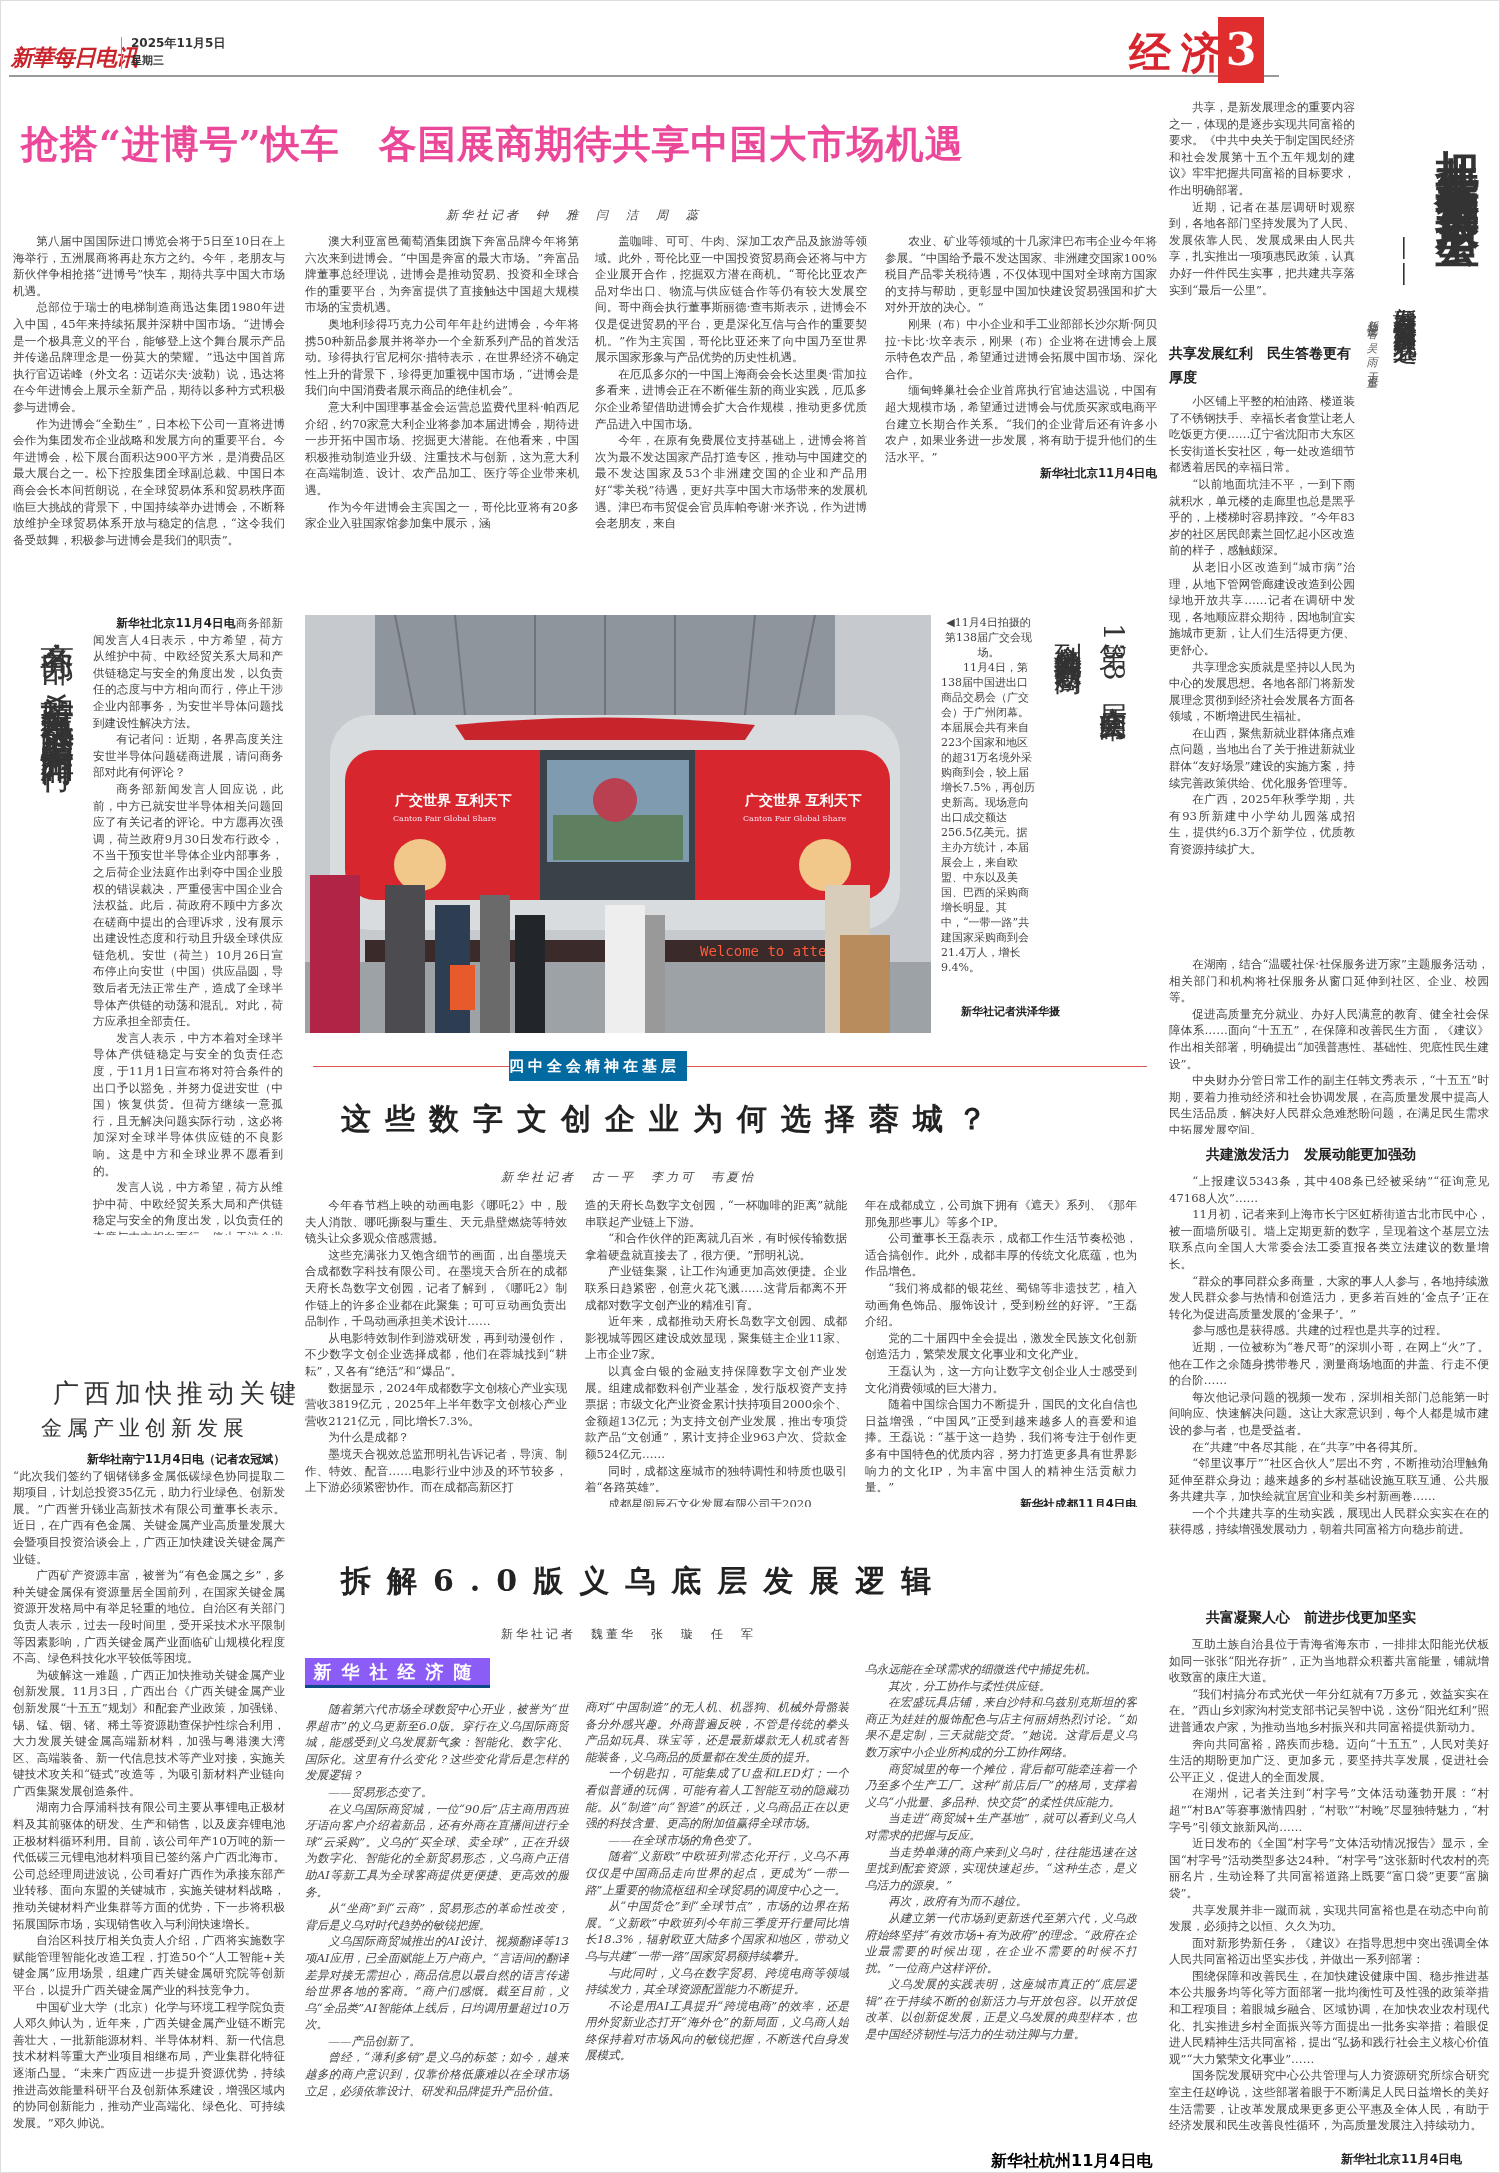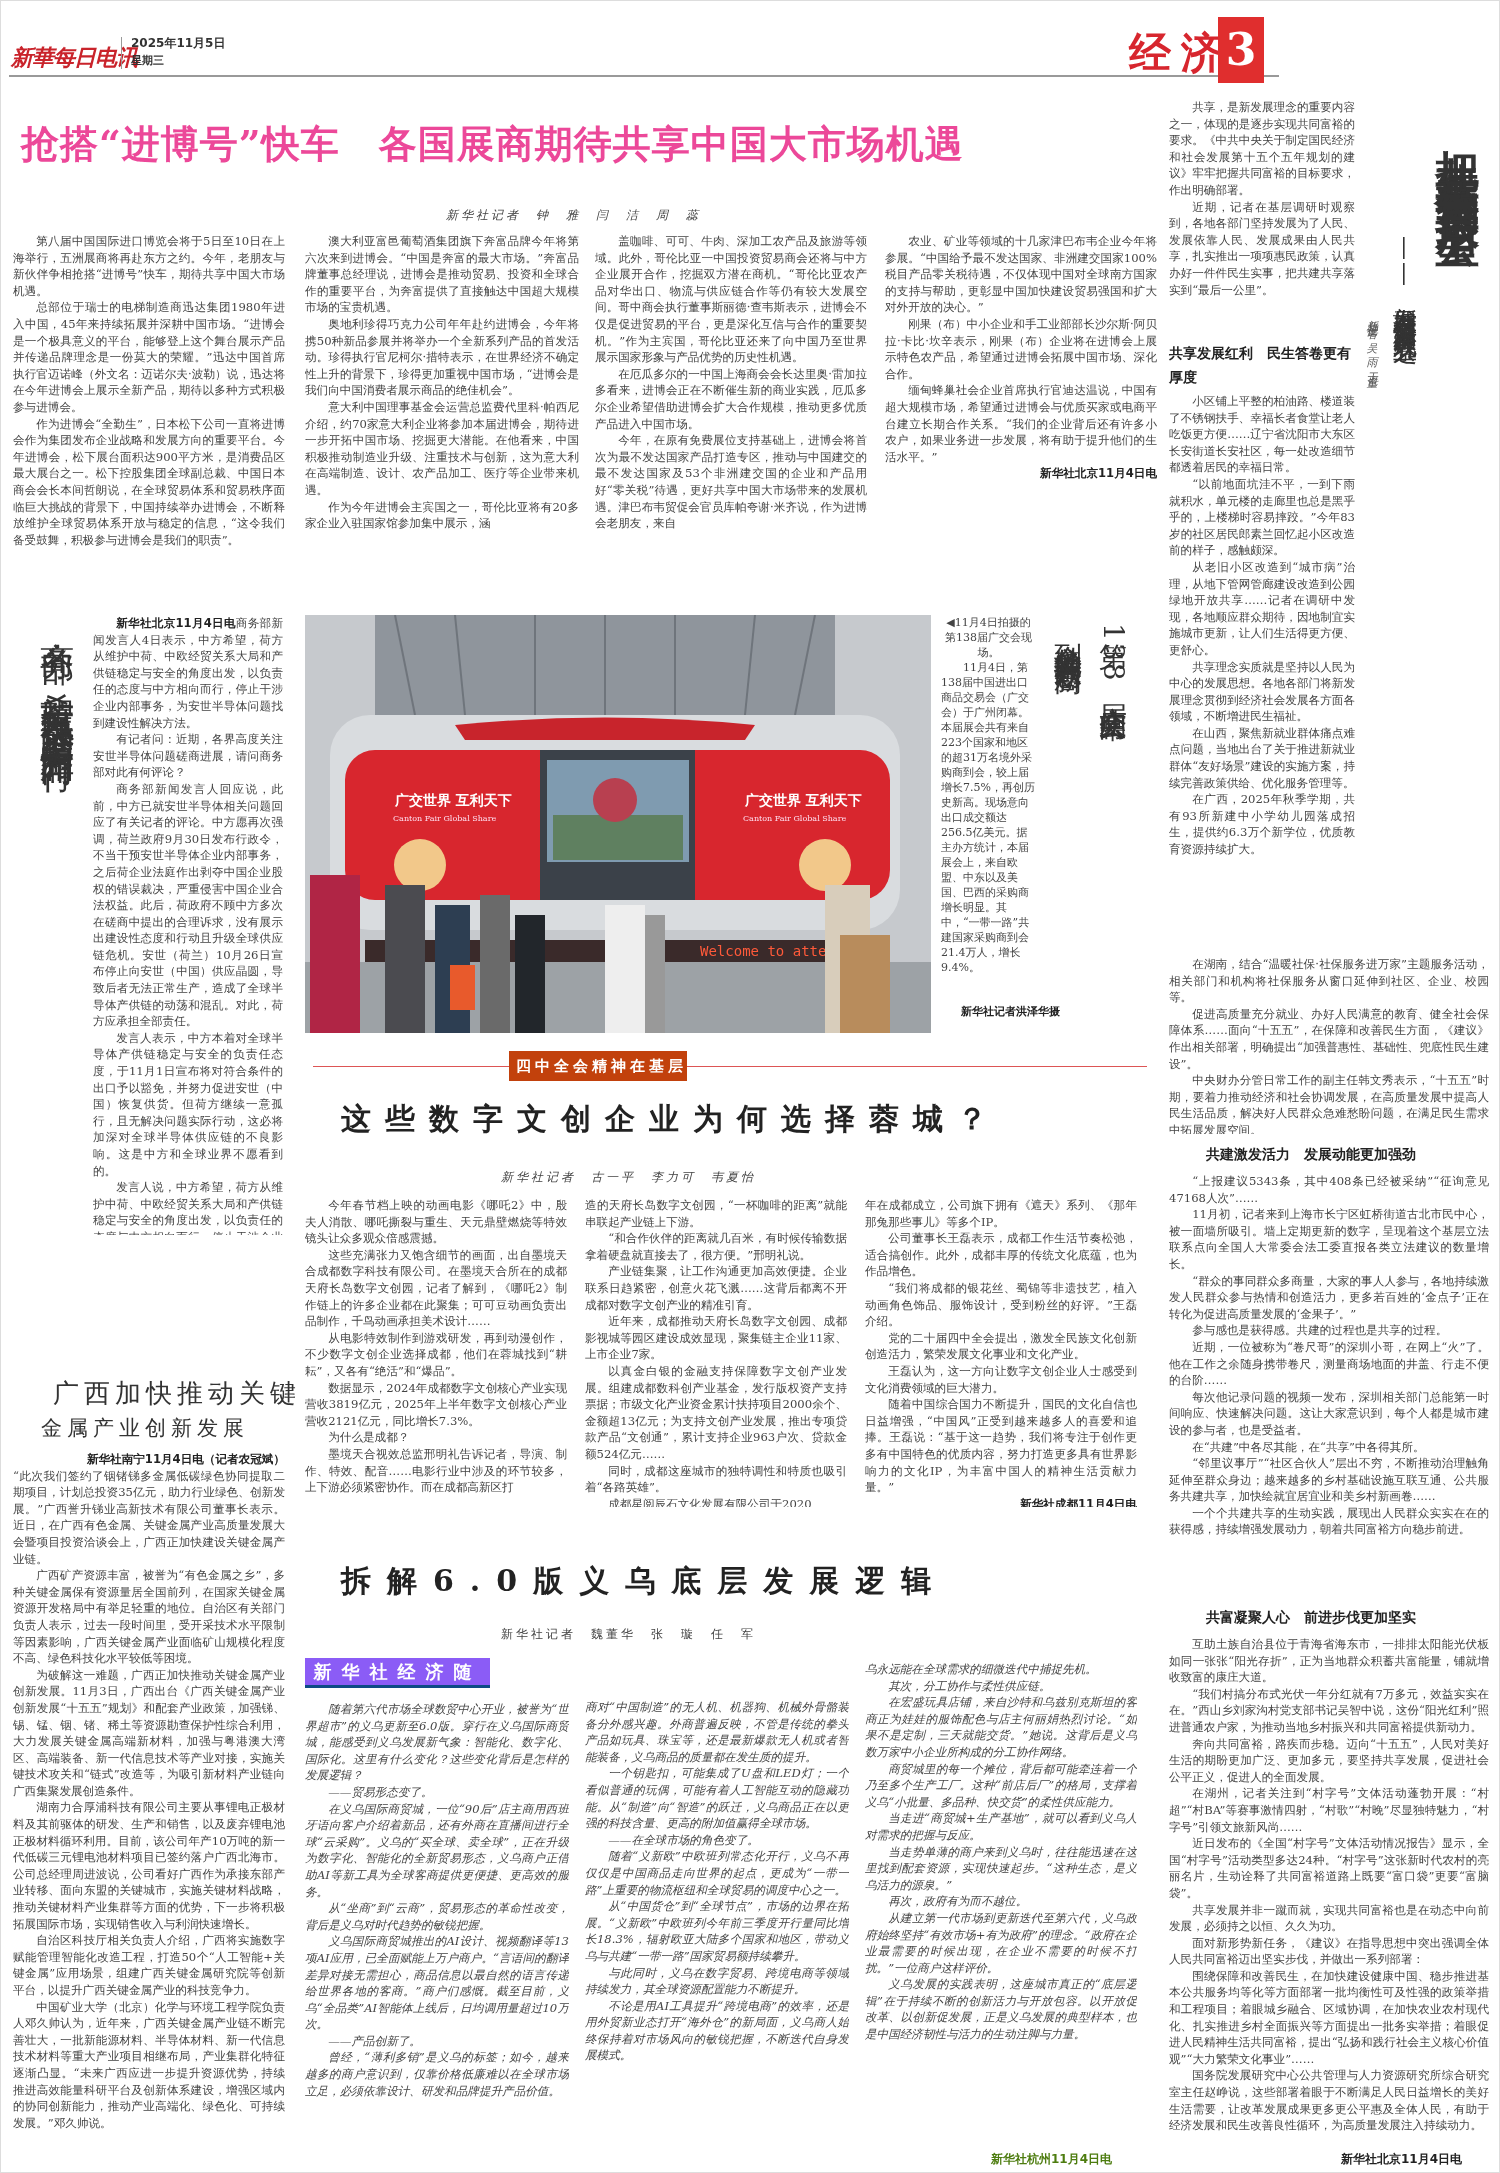--- a/index.html
+++ b/index.html
@@ -18,21 +18,21 @@
 .col{font-size:11.6px;line-height:16.6px;color:#444;text-align:justify;overflow:hidden}
 .col p{text-indent:2em}
 .col p.noind{text-indent:0}
 .dateline{font-weight:bold;font-family:"DejaVu Sans",sans-serif;color:#222}
 .sign{font-weight:bold;font-family:"DejaVu Sans",sans-serif;color:#222;text-align:right;text-indent:0}
 .vtitle{writing-mode:vertical-rl;font-size:34px;color:#333;letter-spacing:4px;line-height:1.2}
 .vbig{writing-mode:vertical-rl;font-size:44px;font-weight:bold;color:#333;letter-spacing:6px}
 .vsub{writing-mode:vertical-rl;font-size:24px;color:#333;letter-spacing:2px}
 .vby{writing-mode:vertical-rl;font-size:11px;color:#555;letter-spacing:2px;font-style:italic}
 .subhead{font-size:14px;font-weight:bold;font-family:"DejaVu Sans",sans-serif;color:#222}
-.redbar{background:#c2410c;color:#fff;font-family:"DejaVu Sans",sans-serif;font-weight:bold;font-size:15px;text-align:right;letter-spacing:4px}
+.redbar{background:#0369a1;color:#fff;font-family:"DejaVu Sans",sans-serif;font-weight:bold;font-size:15px;text-align:left;letter-spacing:4px}
 .blueBar{background:#8b5cf6;color:#fff;font-weight:bold;font-size:18px;text-align:center;letter-spacing:10px;border-bottom:3px solid #0d4b86}
 .hline{height:1px;background:#d55}
 .photo{overflow:hidden;background:#b8bcc2}
 .caption{font-size:11px;line-height:15px;color:#444;font-family:"DejaVu Serif",serif}
 </style>
 </head>
 <body>
 
 <div class="page">
 
@@ -199,21 +199,21 @@
     <p class="noind">乌永远能在全球需求的细微迭代中捕捉先机。</p>
     <p>其次，分工协作与柔性供应链。</p>
     <p>在宏盛玩具店铺，来自沙特和乌兹别克斯坦的客商正为娃娃的服饰配色与店主何丽娟热烈讨论。“如果不是定制，三天就能交货。”她说。这背后是义乌数万家中小企业所构成的分工协作网络。</p>
     <p>商贸城里的每一个摊位，背后都可能牵连着一个乃至多个生产工厂。这种“前店后厂”的格局，支撑着义乌“小批量、多品种、快交货”的柔性供应能力。</p>
     <p>当走进“商贸城+生产基地”，就可以看到义乌人对需求的把握与反应。</p>
     <p>当走势单薄的商户来到义乌时，往往能迅速在这里找到配套资源，实现快速起步。“这种生态，是义乌活力的源泉。”</p>
     <p>再次，政府有为而不越位。</p>
     <p>从建立第一代市场到更新迭代至第六代，义乌政府始终坚持“有效市场+有为政府”的理念。“政府在企业最需要的时候出现，在企业不需要的时候不打扰。”一位商户这样评价。</p>
     <p>义乌发展的实践表明，这座城市真正的“底层逻辑”在于持续不断的创新活力与开放包容。以开放促改革、以创新促发展，正是义乌发展的典型样本，也是中国经济韧性与活力的生动注脚与力量。</p>
   </div>
-  <div class="abs" style="left:990px;top:2150px;font-size:12px;font-weight:bold;font-family:'DejaVu Sans',sans-serif;color:#4d7c0f;">新华社杭州11月4日电</div>
+  <div class="abs" style="left:990px;top:2150px;font-size:16px;font-weight:bold;font-family:'DejaVu Sans',sans-serif;color:#000000;">新华社杭州11月4日电</div>
 
   <div class="abs vbig" style="left:1428px;top:115px;">把共建共享落实到『最后一公里』</div>
   <div class="abs vsub" style="left:1388px;top:235px;">——新发展理念引领高质量发展一线观察之五</div>
   <div class="abs vby" style="left:1362px;top:310px;">新华社记者　吴　雨　于也童</div>
 
   <div class="abs col" style="left:1168px;top:98px;width:186px;height:222px;">
     <p>共享，是新发展理念的重要内容之一，体现的是逐步实现共同富裕的要求。《中共中央关于制定国民经济和社会发展第十五个五年规划的建议》牢牢把握共同富裕的目标要求，作出明确部署。</p>
     <p>近期，记者在基层调研时观察到，各地各部门坚持发展为了人民、发展依靠人民、发展成果由人民共享，扎实推出一项项惠民政策，认真办好一件件民生实事，把共建共享落实到“最后一公里”。</p>
   </div>
   <div class="abs subhead" style="left:1168px;top:340px;width:186px;line-height:24px;">共享发展红利　民生答卷更有厚度</div>

